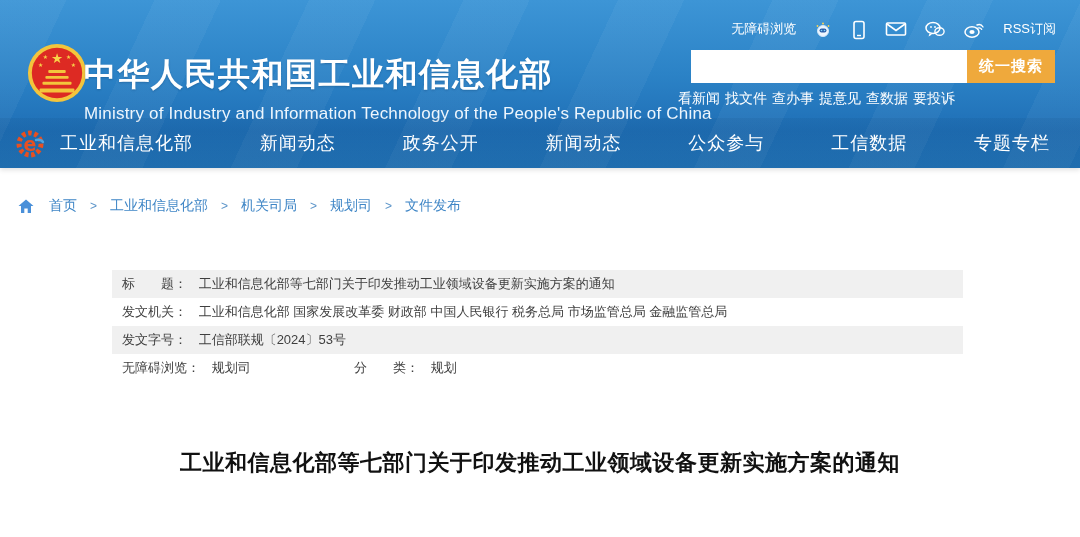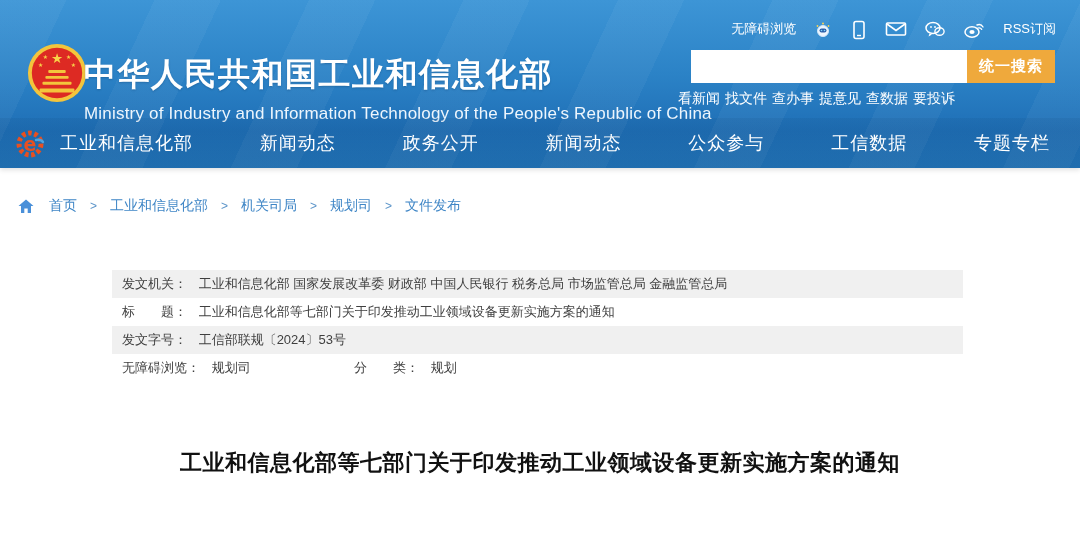--- a/index.html
+++ b/index.html
@@ -190,32 +190,32 @@
     <span class="crumb">机关司局</span>
     <span class="sep">&gt;</span>
     <span class="crumb">规划司</span>
     <span class="sep">&gt;</span>
     <span class="crumb">文件发布</span>
   </div>
 
   <div class="doc-table">
     <div class="trow">
       <div class="tcell">
+        <span class="tlabel">标　　题：</span>
+        <span class="tvalue">工业和信息化部等七部门关于印发推动工业领域设备更新实施方案的通知</span>
+      </div>
+    </div>
+    <div class="trow">
+      <div class="tcell">
         <span class="tlabel">发文机关：</span>
         <span class="tvalue">工业和信息化部 国家发展改革委 财政部 中国人民银行 税务总局 市场监管总局 金融监管总局</span>
       </div>
     </div>
     <div class="trow">
       <div class="tcell">
-        <span class="tlabel">标　　题：</span>
-        <span class="tvalue">工业和信息化部等七部门关于印发推动工业领域设备更新实施方案的通知</span>
-      </div>
-    </div>
-    <div class="trow">
-      <div class="tcell">
         <span class="tlabel">发文字号：</span>
         <span class="tvalue">工信部联规〔2024〕53号</span>
       </div>
     </div>
     <div class="trow two">
       <div class="tcell">
         <span class="tlabel">无障碍浏览：</span>
         <span class="tvalue">规划司</span>
       </div>
       <div class="tcell">

